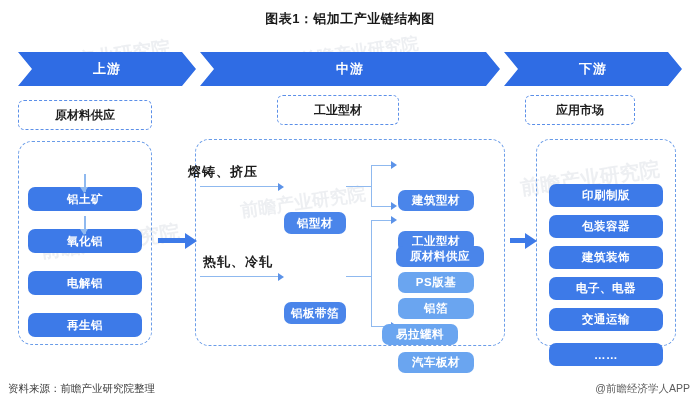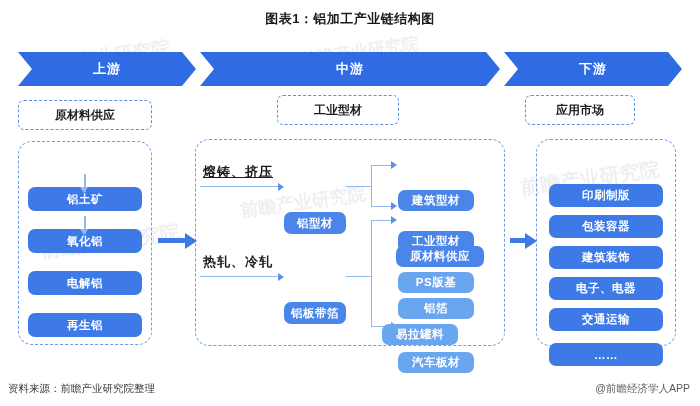--- a/index.html
+++ b/index.html
@@ -158,21 +158,21 @@
 
   
   .proc {
     position: absolute;
     font-size: 13px;
     font-weight: bold;
     color: #1c1c1c;
     letter-spacing: 1px;
     white-space: nowrap;
   }
-  .proc1 { left: 203px; top: 163px; text-decoration: underline; }
+  .proc1 { left: 188px; top: 163px; }
   .proc2 { left: 203px; top: 253px; }
 
   
   .procline {
     position: absolute;
     height: 1.4px;
     background: #8fb9ef;
   }
   .pl1 { left: 200px; top: 186px; width: 80px; }
   .pl2 { left: 200px; top: 276px; width: 80px; }

